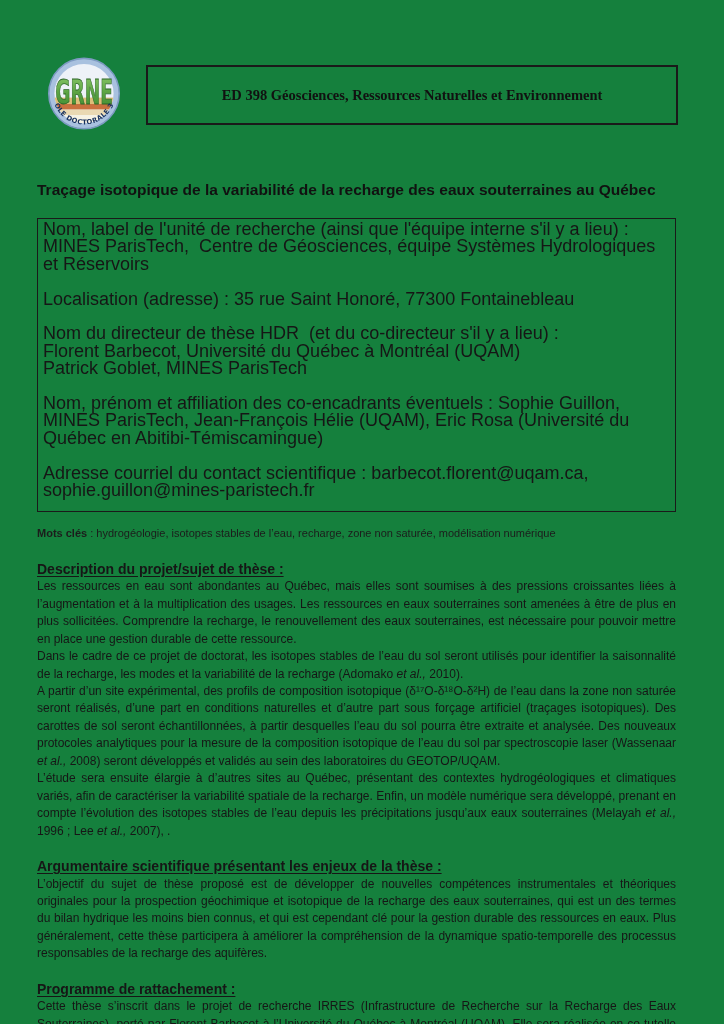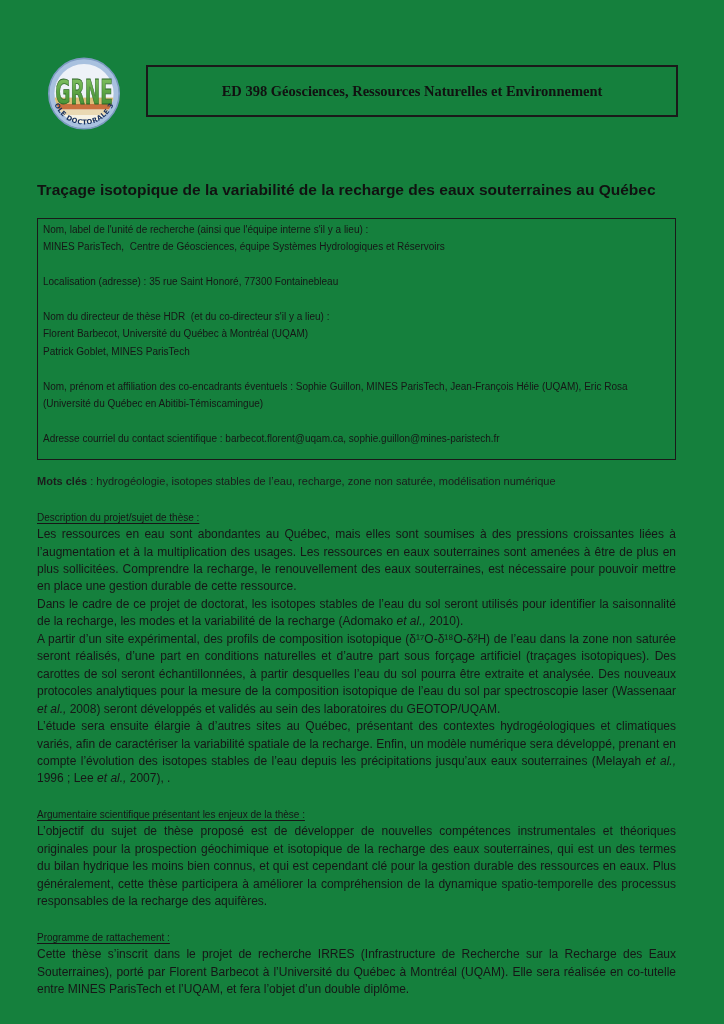--- a/index.html
+++ b/index.html
@@ -7,48 +7,48 @@
     position:relative;
     width:724px;height:1024px;
     background:#15803d;
     font-family:"Liberation Sans","DejaVu Sans",sans-serif;
     color:#1c1c1c;
     overflow:hidden;
   }
   .doc-header{position:relative;height:150px;}
   .logo{position:absolute;left:44px;top:56px;width:80px;height:88px;}
   .header-box{
-    position:absolute;left:146px;top:65px;width:532px;height:52px;
+    position:absolute;left:146px;top:65px;width:532px;height:60px;
     border:2px solid #1a1a1a;box-sizing:border-box;
     display:flex;flex-direction:column;justify-content:space-evenly;align-items:center;
     font-family:"Liberation Serif","DejaVu Serif",serif;
     font-weight:bold;font-size:14.5px;color:#111;
     text-align:center;
   }
   .content{position:relative;margin:0 48px 0 37px;}
   .doc-title{
     margin:30px 0 0 0;
     font-size:15.5px;font-weight:bold;color:#111;
     line-height:19px;
   }
   .info-box{
     margin-top:19px;
     border:1.5px solid #1a1a1a;
     padding:2px 6px 12px 5px;
-    font-size:10px;line-height:17.4px;color:#161616;
+    font-size:18px;line-height:17.4px;color:#161616;
   }
   .box-line{white-space:pre-wrap;min-height:17.4px;}
   .keywords{
     margin:13px 0 0 0;
     font-size:11px;line-height:17.4px;
   }
   .kw-label{font-weight:bold;}
   .sec-heading{
     margin:18px 0 0 0;
-    font-size:10px;font-weight:normal;
+    font-size:14px;font-weight:bold;
     text-decoration:underline;
     text-underline-offset:2px;
     line-height:17.45px;color:#161616;
   }
   .sec-body .para{
     margin:0;
     font-size:12px;line-height:17.45px;
     text-align:justify;color:#161616;
   }
   .sec-body .para em{font-style:italic;}

